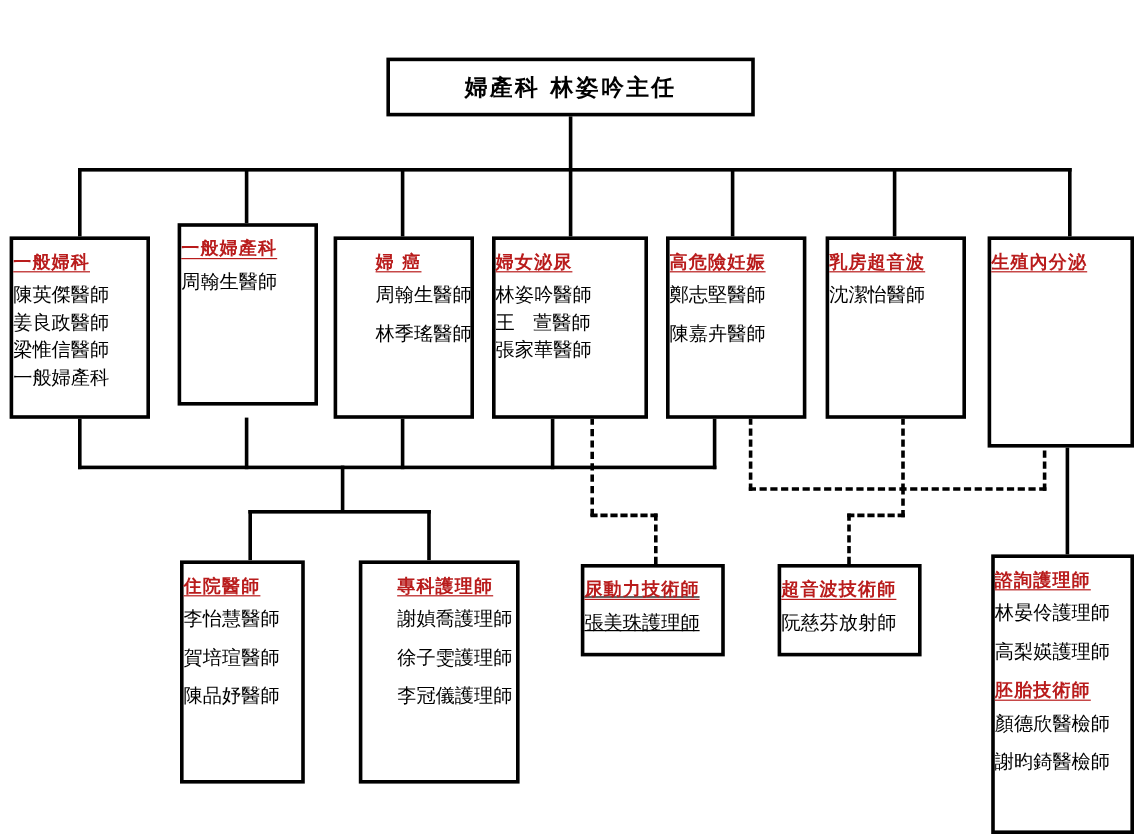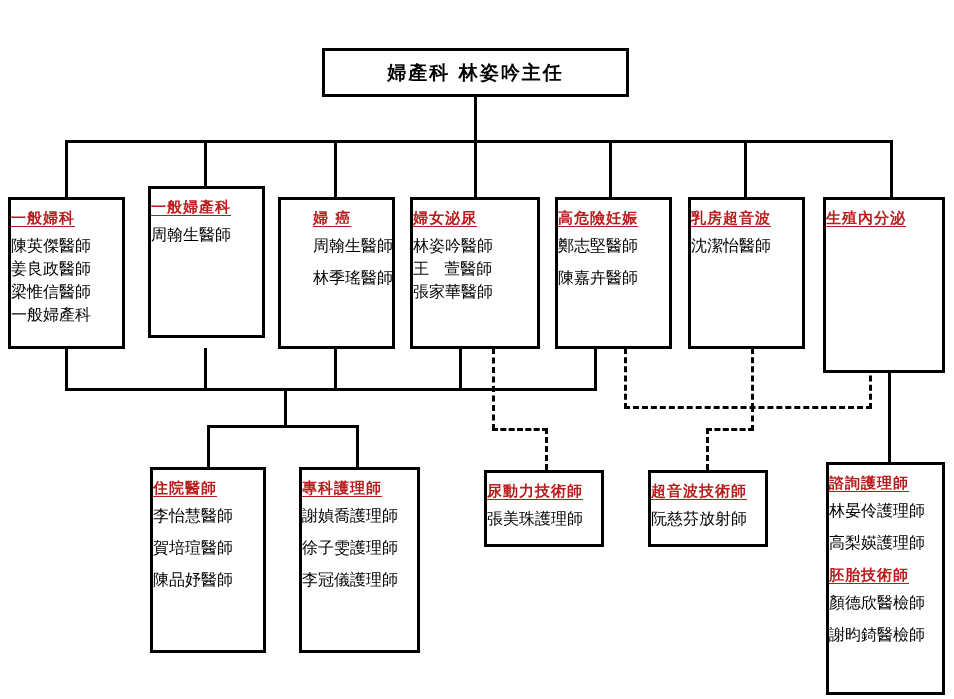--- a/index.html
+++ b/index.html
@@ -178,39 +178,39 @@
     <div class="node-title">乳房超音波</div>
     <div class="node-list">
       <div class="node-line">沈潔怡醫師</div>
     </div>
   </div>
 
   <div class="node" style="left:823px; top:197px; width:122px; height:176px;">
     <div class="node-title">生殖內分泌</div>
   </div>
 
-  <div class="node" style="left:150px; top:467px; width:116px; height:186px;">
+  <div class="node" style="left:150px; top:467px; width:104px; height:186px;">
     <div class="node-title">住院醫師</div>
     <div class="node-list">
       <div class="node-line">李怡慧醫師</div>
       <div class="node-line sp">賀培瑄醫師</div>
       <div class="node-line sp">陳品妤醫師</div>
     </div>
   </div>
 
-  <div class="node" style="left:299px; top:467px; width:121px; height:186px;">
+  <div class="node" style="left:299px; top:467px; width:134px; height:186px;padding-left:29px;">
     <div class="node-title">專科護理師</div>
     <div class="node-list">
       <div class="node-line">謝媜喬護理師</div>
       <div class="node-line sp">徐子雯護理師</div>
       <div class="node-line sp">李冠儀護理師</div>
     </div>
   </div>
 
-  <div class="node" style="left:484px; top:470px; width:120px; height:77px;">
+  <div class="node" style="left:484px; top:470px; width:120px; height:77px;text-decoration:underline;">
     <div class="node-title">尿動力技術師</div>
     <div class="node-list">
       <div class="node-line">張美珠護理師</div>
     </div>
   </div>
 
   <div class="node" style="left:826px; top:462px; width:119px; height:233px;">
     <div class="node-title">諮詢護理師</div>
     <div class="node-list">
       <div class="node-line">林晏伶護理師</div>

